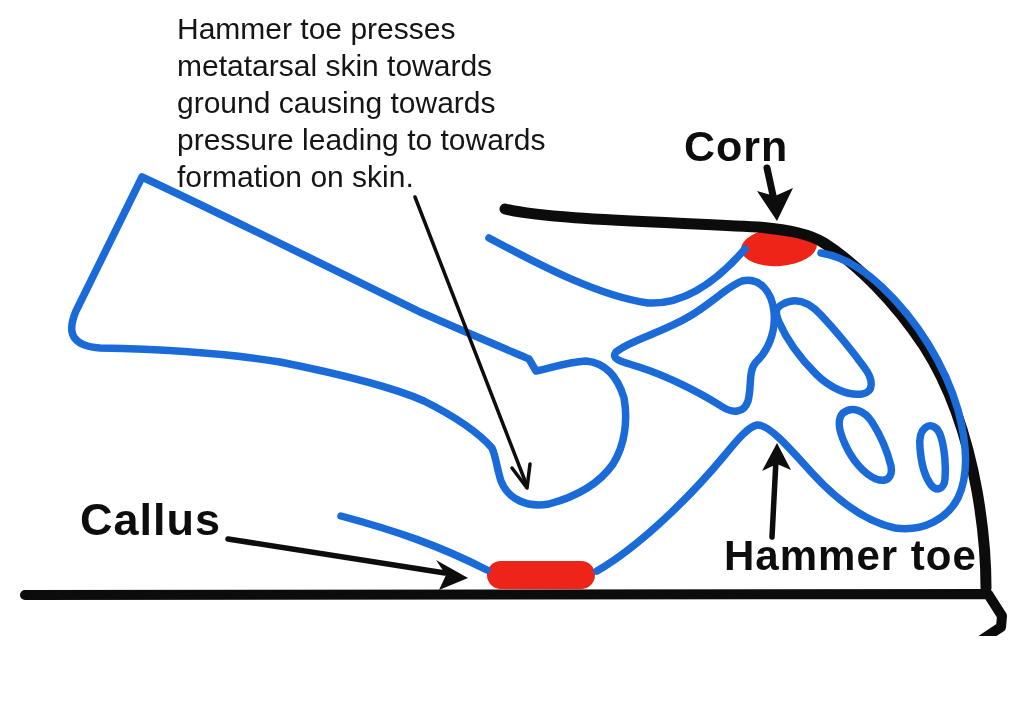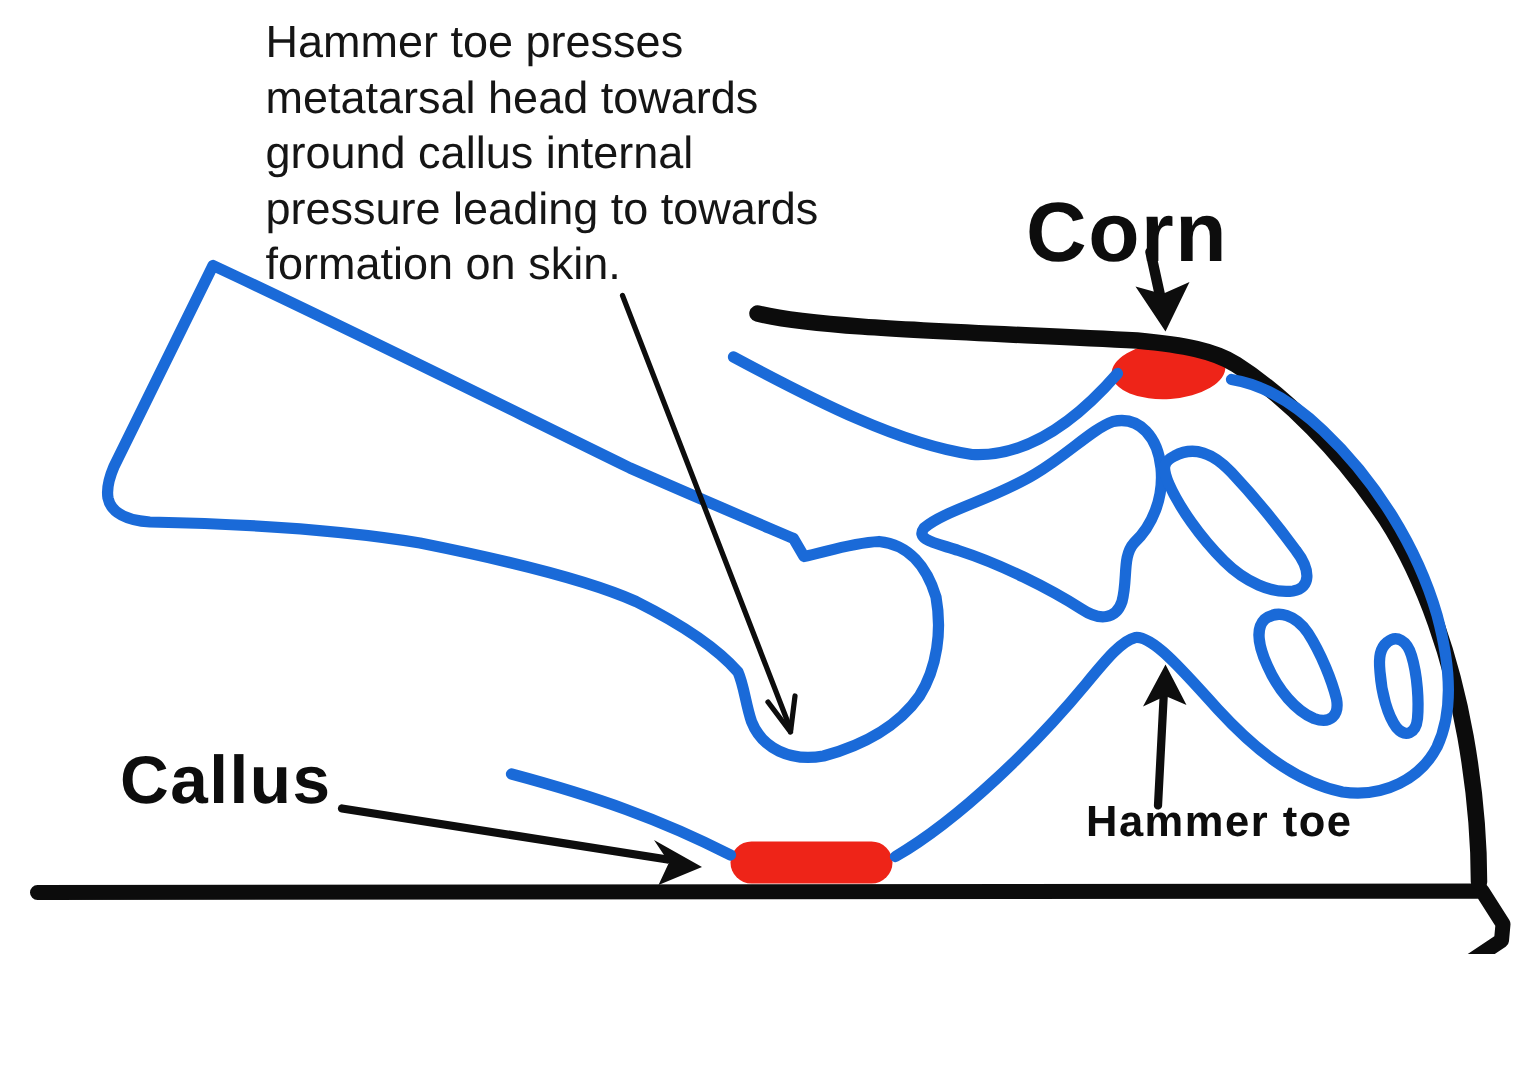--- a/index.html
+++ b/index.html
@@ -22,23 +22,23 @@
   .label.bold { font-weight: bold; }
   #annotation-text {
     position: absolute;
     left: 177px;
     top: 10px;
     font-size: 30px;
     line-height: 37px;
     color: #151515;
     letter-spacing: 0px;
   }
-  #corn-label    { left: 684px; top: 122px; font-size: 56px; letter-spacing: 1px; }
+  #corn-label    { left: 684px; top: 122px; font-size: 43px; letter-spacing: 1px; }
   #callus-label  { left: 80px;  top: 494px; font-size: 45px; letter-spacing: 1px; text-align: right; }
-  #hammer-toe-label { left: 724px; top: 532px; font-size: 29px; letter-spacing: 1px; }
+  #hammer-toe-label { left: 724px; top: 532px; font-size: 42px; letter-spacing: 1px; }
 
   .bone   { fill: none; stroke: var(--bone, #1a6ad8); stroke-width: 7.5; stroke-linecap: round; stroke-linejoin: round; }
   .skinb  { fill: none; stroke: var(--skin, #0c0c0c); stroke-linecap: round; stroke-linejoin: round; }
   .lesion { fill: var(--lesion, #ee2418); stroke: none; }
   .arrow  { stroke: var(--ink, #0d0d0d); fill: none; stroke-linecap: round; stroke-linejoin: round; }
   .arrowhead { fill: var(--ink, #0d0d0d); stroke: none; }
 </style>
 </head>
 <body>
 
@@ -136,22 +136,22 @@
     </g>
 
     <g>
       <path class="arrow" stroke-width="5.5" d="M 772 537 L 776 460"></path>
       <polygon class="arrowhead" points="777,443 762,471 777,464 791,470"></polygon>
     </g>
   </svg>
 
   <div id="annotation-text">
     <div>Hammer toe presses</div>
-    <div>metatarsal head towards</div>
-    <div>ground callus internal</div>
+    <div>metatarsal skin towards</div>
+    <div>ground causing towards</div>
     <div>pressure leading to towards</div>
     <div>formation on skin.</div>
   </div>
 
   <div id="corn-label" class="label bold">Corn</div>
   <div id="callus-label" class="label bold">Callus</div>
   <div id="hammer-toe-label" class="label bold">Hammer toe</div>
 </div>
 
 </body></html>

